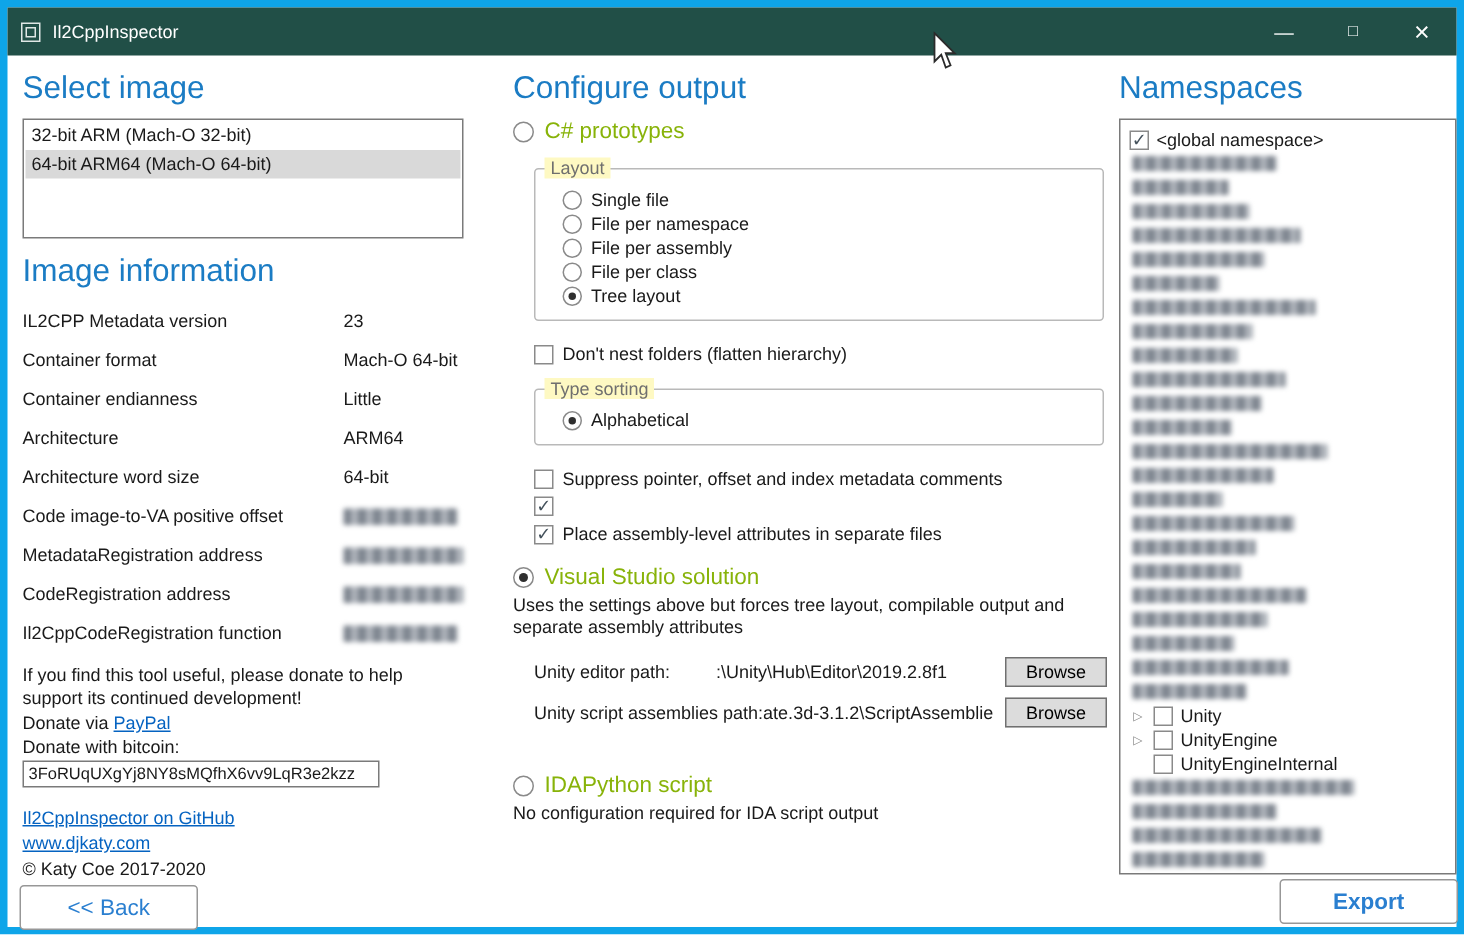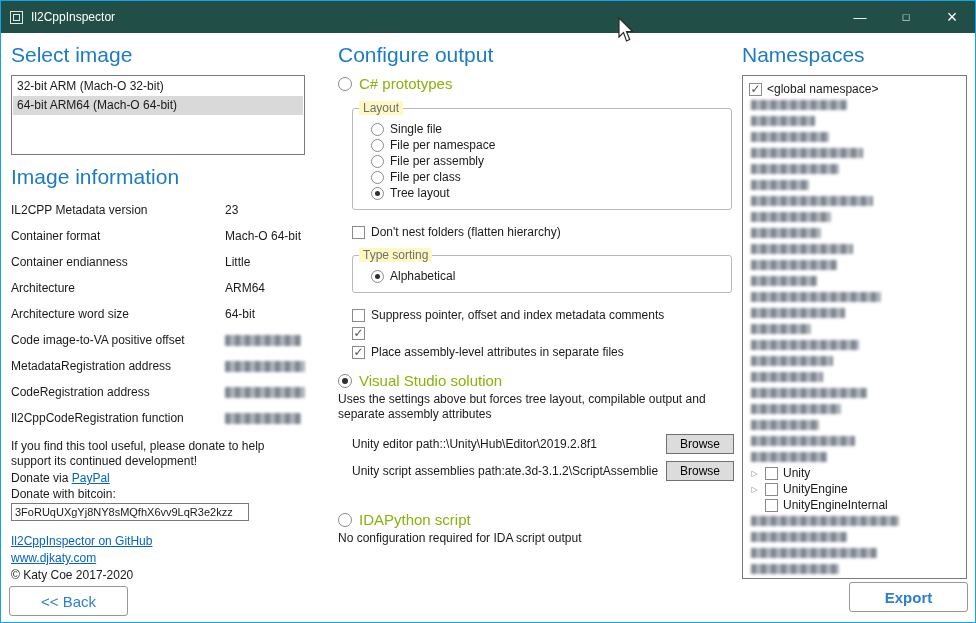--- a/index.html
+++ b/index.html
@@ -1,18 +1,18 @@
 <!DOCTYPE html>
 <html><head>
 <meta charset="utf-8">
 <style>
   * { box-sizing: border-box; margin: 0; padding: 0; }
   html,body { width: 976px; height: 623px; overflow: hidden; }
   body { font-family: "Liberation Sans", "DejaVu Sans", sans-serif; font-size: 12px; color: #1a1a1a; background: #fff; }
-  .window { position: relative; width: 976px; height: 623px; background: #fff; border: 1px solid #0ea5e9; }
+  .window { position: relative; width: 976px; height: 623px; background: #fff; border: 5px solid #0ea5e9; }
 
   
   .titlebar { height: 32px; background: #214f47; display: flex; align-items: center; padding-left: 9px; }
   .app-icon { width: 13px; height: 13px; border: 1px solid #dfe7e5; margin-right: 8px; position: relative; flex: none; }
   .app-icon::after { content:''; position:absolute; left:2px; top:2px; width:5px; height:5px; border:1px solid #dfe7e5; }
   .win-title { color: #ffffff; font-size: 12px; }
   .win-controls { margin-left: auto; display: flex; height: 32px; }
   .win-btn { width: 46px; height: 32px; display: flex; align-items: center; justify-content: center; color: #fff; cursor: default; }
   .win-btn.min { font-size: 13px; }
   .win-btn.max { font-size: 11px; }
@@ -71,21 +71,21 @@
   .checkbox { width: 13px; height: 13px; border: 1px solid #8a8a8a; background: #fff; position: relative; flex: none; }
   .checkbox.on::after { content: '✓'; position: absolute; left: 0; right: 0; top: -2px; text-align: center;
                         font-size: 12px; font-weight: 700; color: #45525c; }
 
   .vs-row { margin-top: 13px; }
   .section-desc { margin-top: 3px; width: 400px; line-height: 15px; }
 
   .path-row { display: flex; align-items: center; margin: 12px 0 0 14px; width: 382px; }
   .path-row + .path-row { margin-top: 7px; }
   .path-label { flex: none; }
-  .path-value { flex: 1; text-align: left; margin-right: 8px; white-space: nowrap; overflow: hidden; }
+  .path-value { flex: 1; text-align: center; margin-right: 8px; white-space: nowrap; overflow: hidden; }
   .browse-btn { flex: none; background: #dcdcdc; border: 1px solid #707070; padding: 2px 13px; font-size: 12px;
                 font-family: "Liberation Sans", "DejaVu Sans", sans-serif; cursor: default; }
 
   .ida-row { margin-top: 30px; }
 
   
   .ns-box { border: 1px solid #7a7a7a; height: 504px; margin-top: 6px; padding: 5px 3px; overflow: hidden; }
   .ns-row { height: 16px; display: flex; align-items: center; gap: 5px; padding-left: 3px; }
   .expander { width: 11px; font-size: 8px; color: #8a8a8a; text-align: center; flex: none; }
   .ns-label { white-space: nowrap; }

